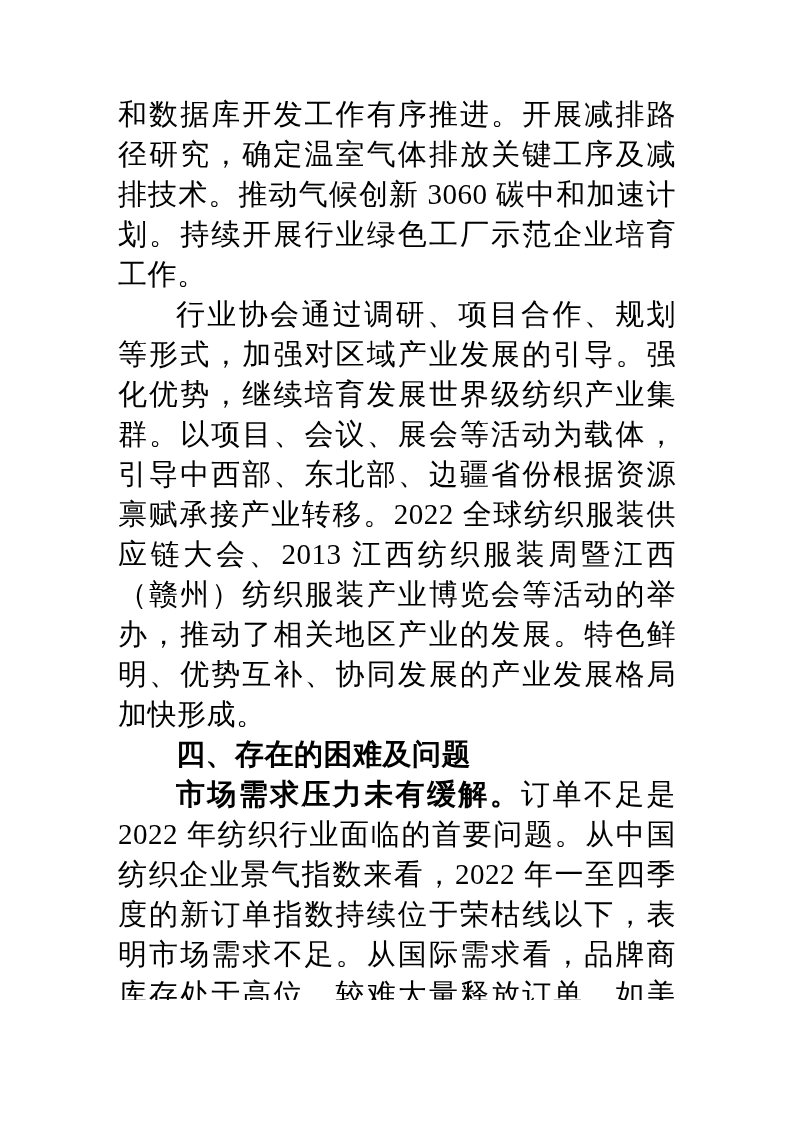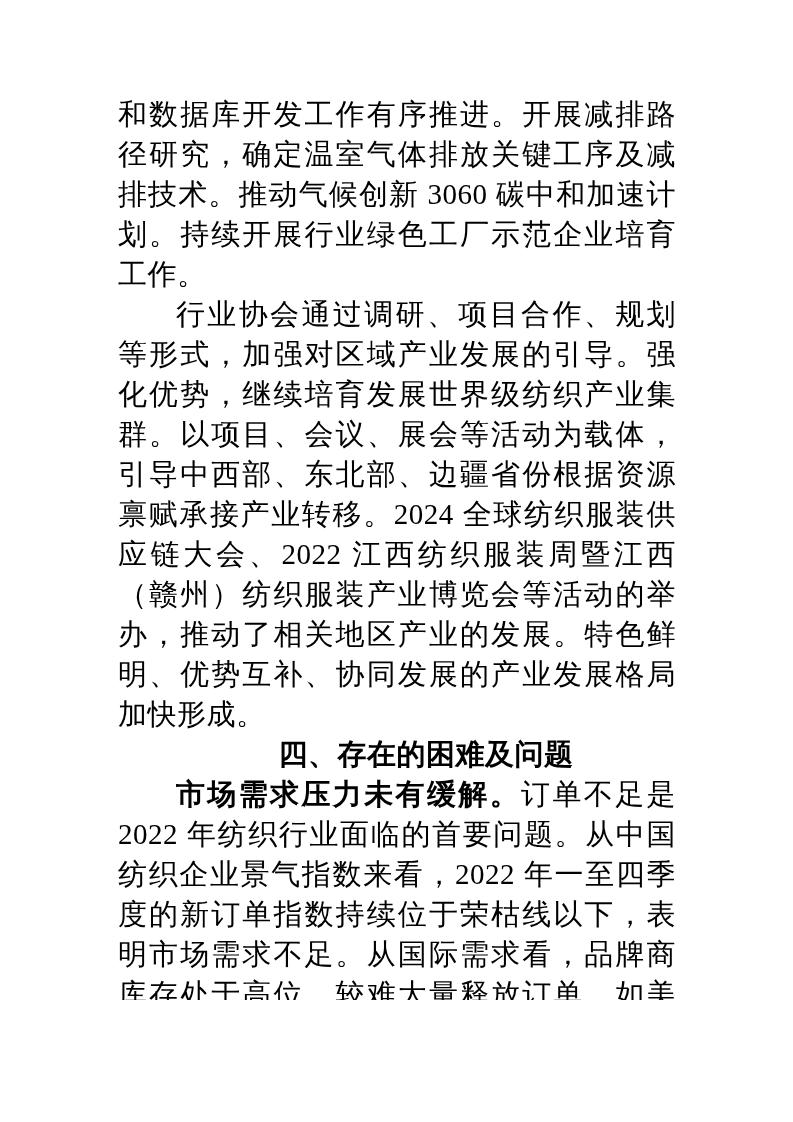--- a/index.html
+++ b/index.html
@@ -32,21 +32,21 @@
   }
   p.indent {
     text-indent: 2em;
   }
   p.heading {
     margin: 0;
     padding: 0;
     text-indent: 2em;
     font-family: "Liberation Sans", "DejaVu Sans", sans-serif;
     font-weight: bold;
-    text-align: center;
+    text-align: left;
   }
   .lead {
     font-weight: bold;
   }
   .page-number {
     position: absolute;
     top: 1028px;
     left: 0;
     width: 100%;
     text-align: center;
@@ -55,18 +55,18 @@
     line-height: 28px;
     color: #000000;
   }
 </style>
 </head>
 <body>
 
 <div class="page">
   <div class="body-text">
     <p class="para"><span>和数据库开发工作有序推进。开展减排路径研究，确定温室气体排放关键工序及减排技术。推动气候创新 3060 碳中和加速计划。持续开展行业绿色工厂示范企业培育工作。</span></p>
-    <p class="para indent"><span>行业协会通过调研、项目合作、规划等形式，加强对区域产业发展的引导。强化优势，继续培育发展世界级纺织产业集群。以项目、会议、展会等活动为载体，引导中西部、东北部、边疆省份根据资源禀赋承接产业转移。2024 全球纺织服装供应链大会、2022 江西纺织服装周暨江西（赣州）纺织服装产业博览会等活动的举办，推动了相关地区产业的发展。特色鲜明、优势互补、协同发展的产业发展格局加快形成。</span></p>
+    <p class="para indent"><span>行业协会通过调研、项目合作、规划等形式，加强对区域产业发展的引导。强化优势，继续培育发展世界级纺织产业集群。以项目、会议、展会等活动为载体，引导中西部、东北部、边疆省份根据资源禀赋承接产业转移。2022 全球纺织服装供应链大会、2013 江西纺织服装周暨江西（赣州）纺织服装产业博览会等活动的举办，推动了相关地区产业的发展。特色鲜明、优势互补、协同发展的产业发展格局加快形成。</span></p>
     <p class="heading"><span>四、存在的困难及问题</span></p>
     <p class="para indent"><b class="lead">市场需求压力未有缓解。</b><span>订单不足是 2022 年纺织行业面临的首要问题。从中国纺织企业景气指数来看，2022 年一至四季度的新订单指数持续位于荣枯线以下，表明市场需求不足。从国际需求看，品牌商库存处于高位，较难大量释放订单。如美国服装零售增速从 2022 年初 20%左右下降至</span></p>
   </div>
   <div class="page-number">7</div>
 </div>
 
 </body></html>

